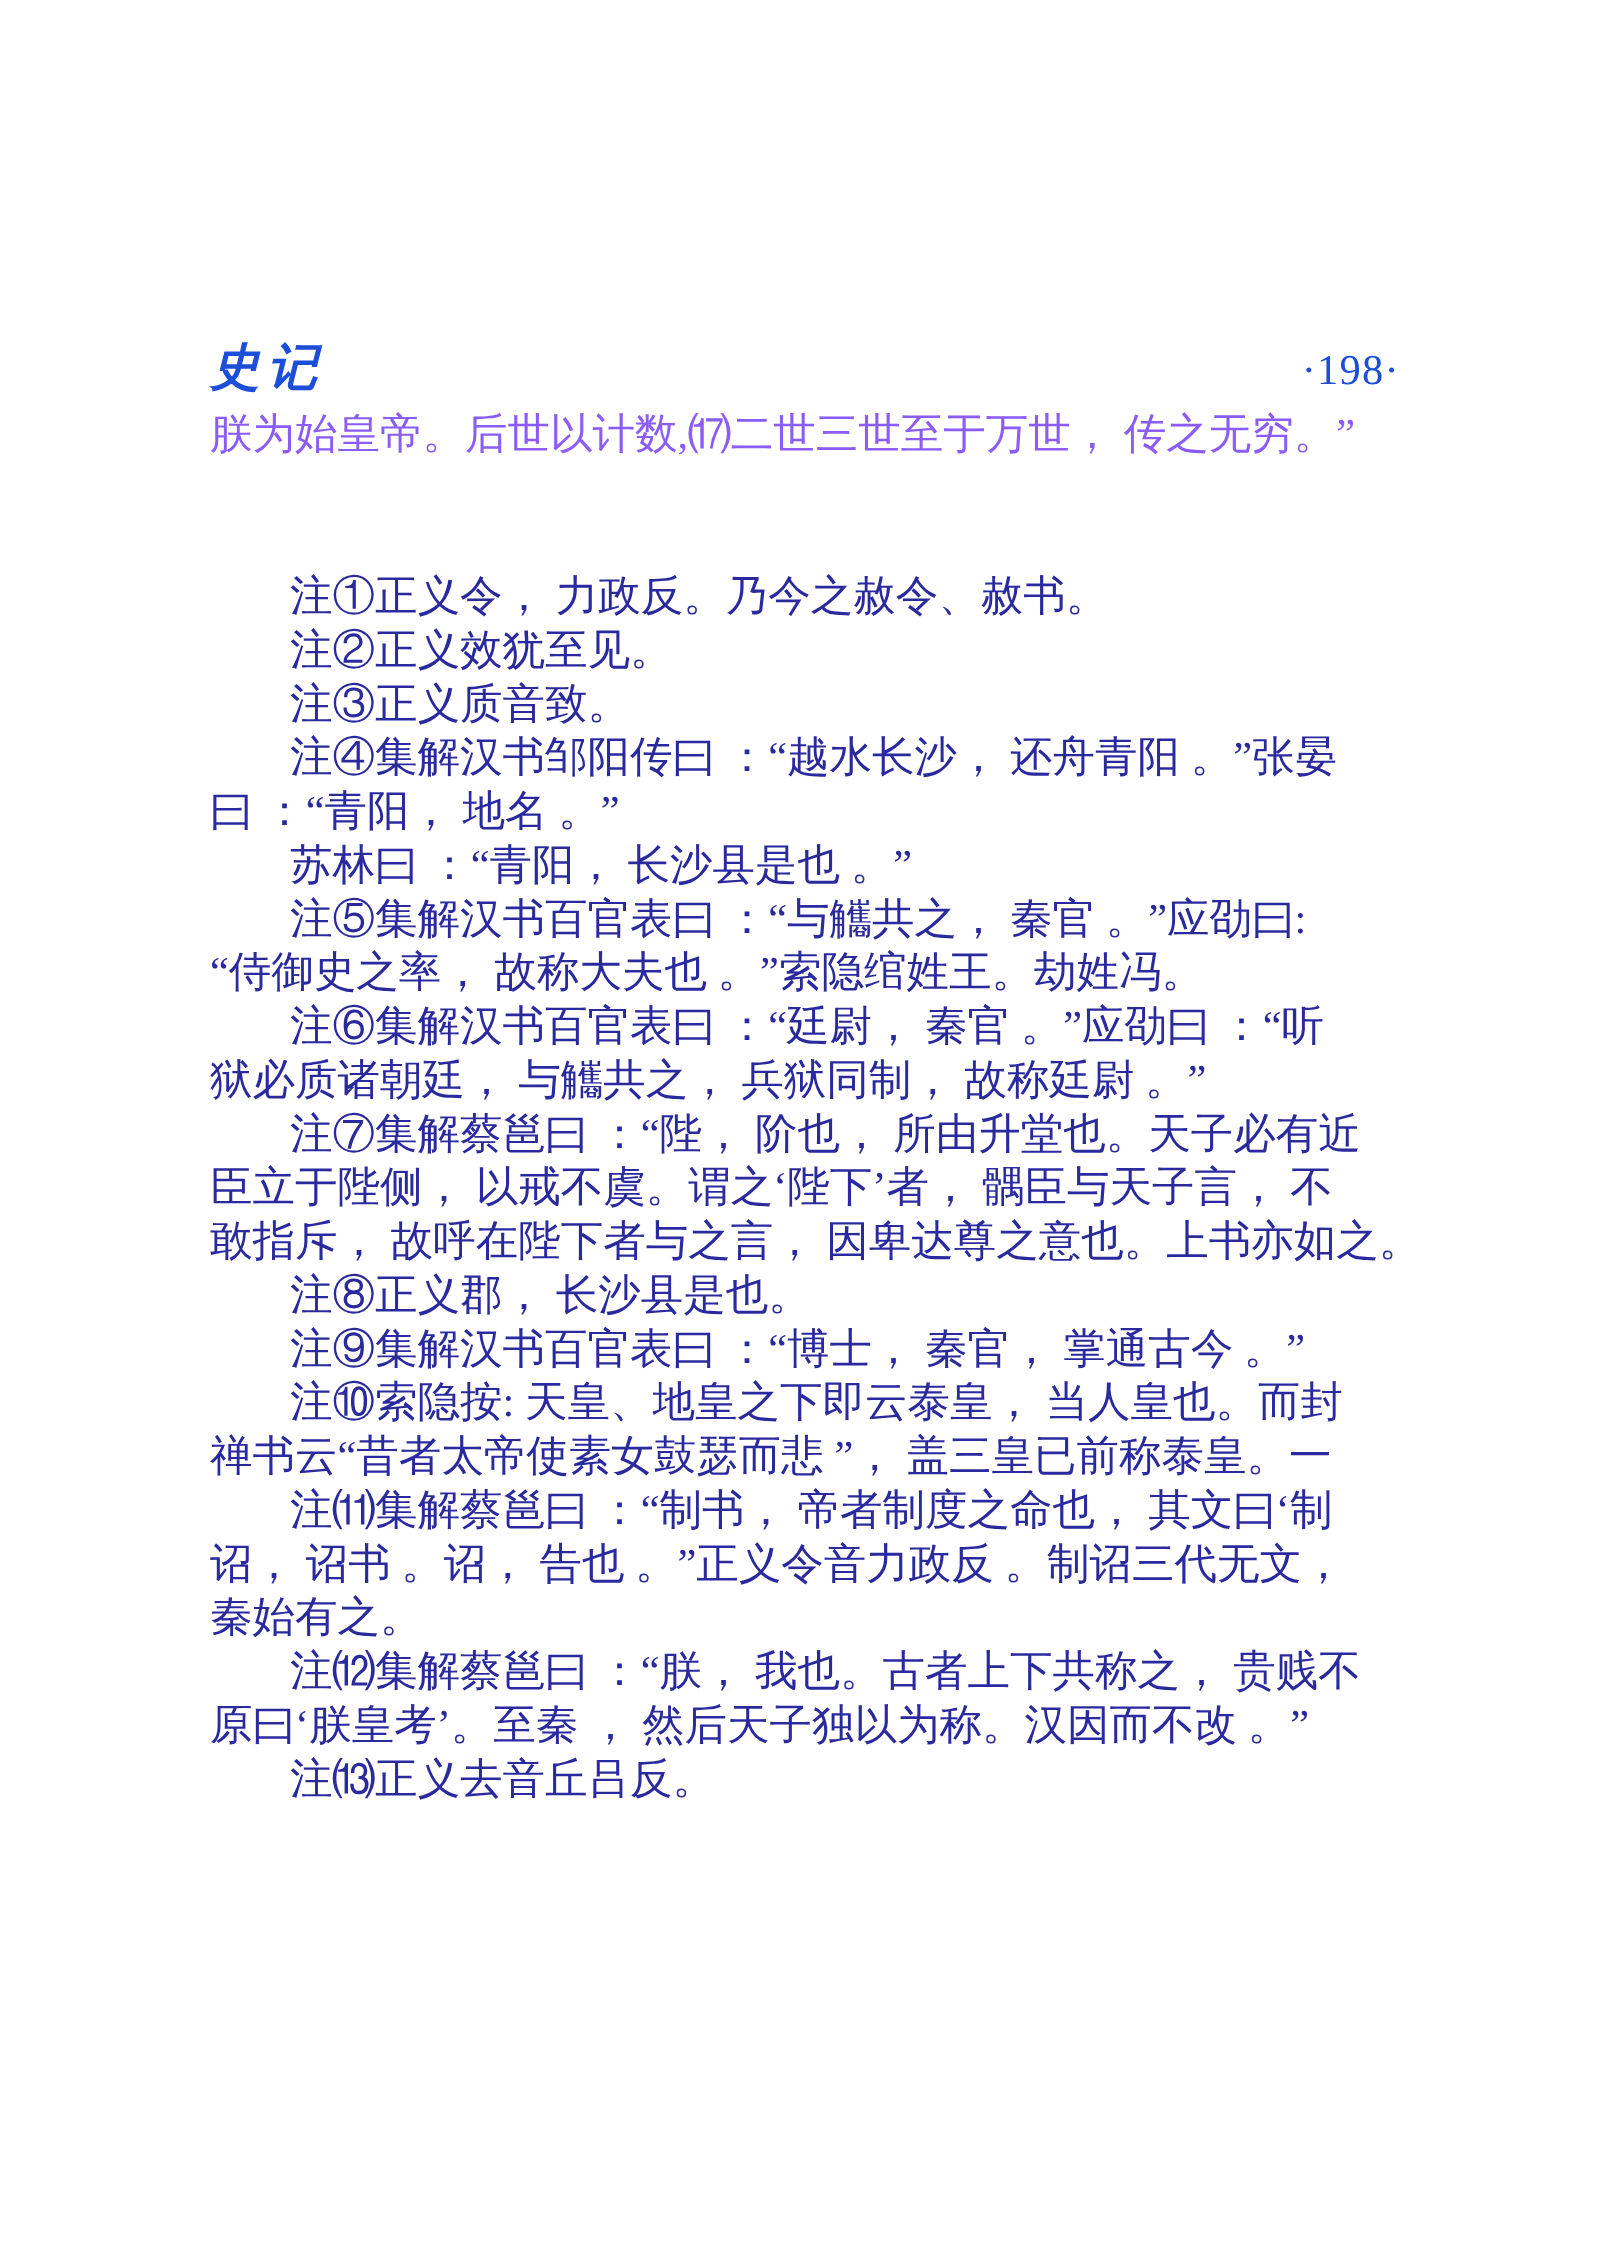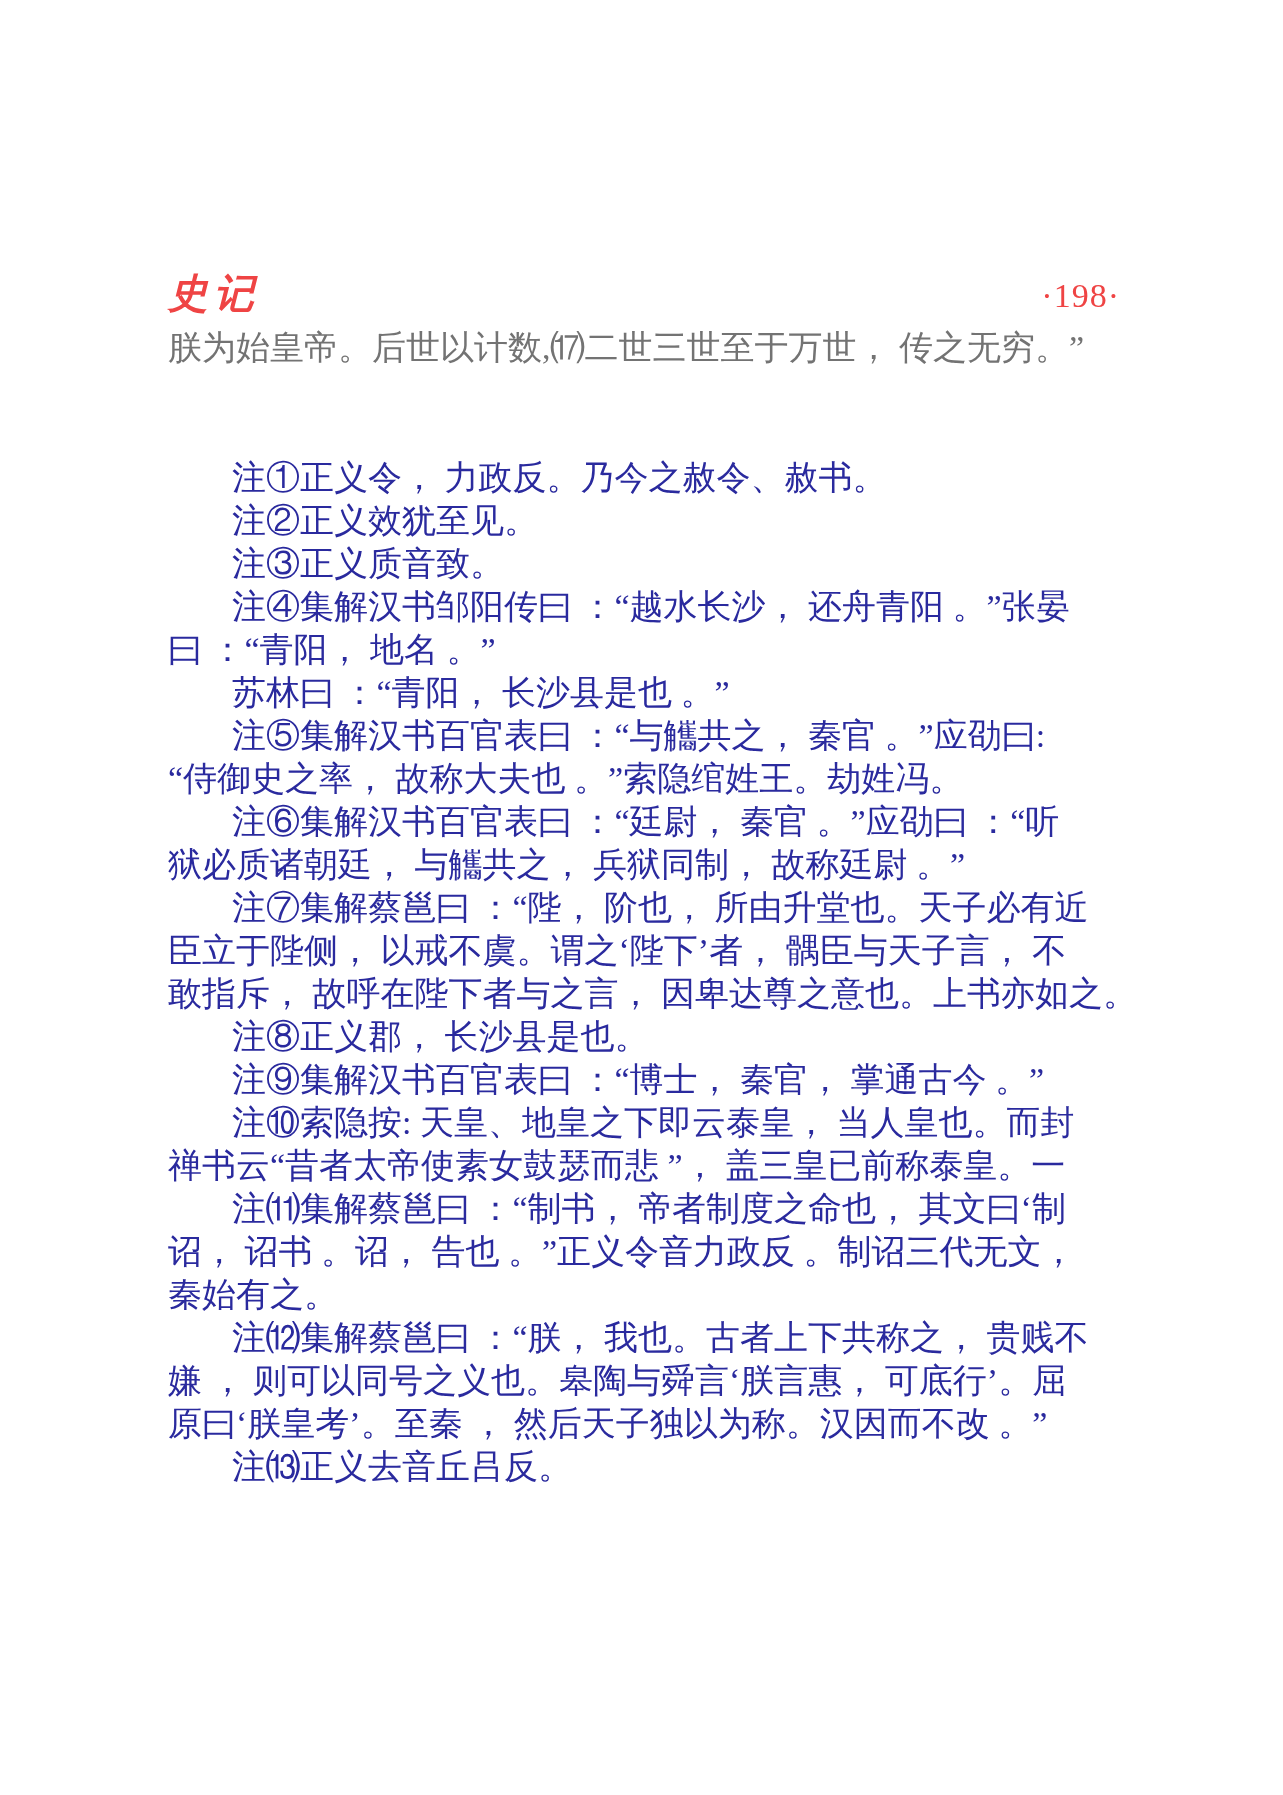--- a/index.html
+++ b/index.html
@@ -13,21 +13,21 @@
     overflow: hidden;
   }
   .running-header {
     position: absolute;
     top: 266px;
     left: 168px;
     width: 952px;
     display: flex;
     justify-content: space-between;
     align-items: baseline;
-    color: #ef4444;
+    color: #1d4ed8;
   }
   .book-title {
     font-size: 40px;
     font-weight: bold;
     letter-spacing: 6px;
     font-style: italic;
   }
   .page-number {
     font-size: 34px;
     letter-spacing: 1px;
@@ -38,21 +38,21 @@
     left: 168px;
     width: 958px;
     font-size: 34px;
     line-height: 43px;
     color: #2a2a9e;
     text-align: left;
   }
   .line { white-space: nowrap; }
   .line.ind { padding-left: 64px; }
   .line.main {
-    color: #737373;
+    color: #8b5cf6;
     margin-bottom: 87px;
   }
 </style>
 </head>
 <body>
 
 <div class="page">
 
   <div class="running-header">
     <span class="book-title">史记</span>
@@ -75,18 +75,17 @@
     <div class="line">臣立于陛侧， 以戒不虞。谓之‘陛下’者， 髃臣与天子言， 不</div>
     <div class="line">敢指斥， 故呼在陛下者与之言， 因卑达尊之意也。上书亦如之。</div>
     <div class="line ind">注⑧正义郡， 长沙县是也。</div>
     <div class="line ind">注⑨集解汉书百官表曰 ：“博士， 秦官， 掌通古今 。”</div>
     <div class="line ind">注⑩索隐按: 天皇、地皇之下即云泰皇， 当人皇也。而封</div>
     <div class="line">禅书云“昔者太帝使素女鼓瑟而悲 ”， 盖三皇已前称泰皇。一</div>
     <div class="line ind">注⑾集解蔡邕曰 ：“制书， 帝者制度之命也， 其文曰‘制</div>
     <div class="line">诏， 诏书 。诏， 告也 。”正义令音力政反 。制诏三代无文，</div>
     <div class="line">秦始有之。</div>
     <div class="line ind">注⑿集解蔡邕曰 ：“朕， 我也。古者上下共称之， 贵贱不</div>
-    <div class="line">嫌 ， 则可以同号之义也。皋陶与舜言‘朕言惠， 可底行’。屈</div>
     <div class="line">原曰‘朕皇考’。至秦 ， 然后天子独以为称。汉因而不改 。”</div>
     <div class="line ind">注⒀正义去音丘吕反。</div>
   </div>
 
 </div>
 
 </body></html>

